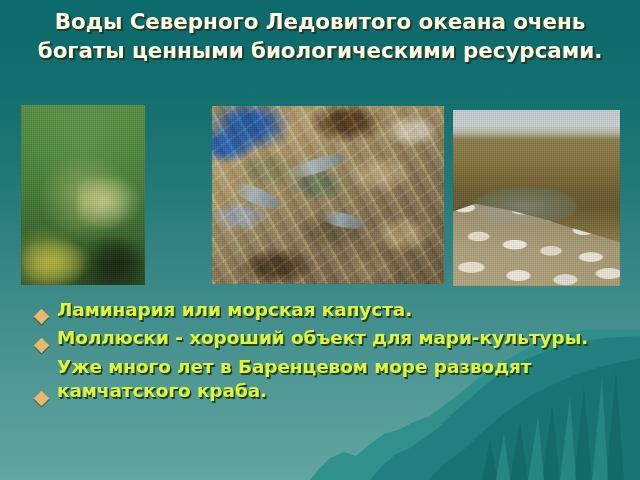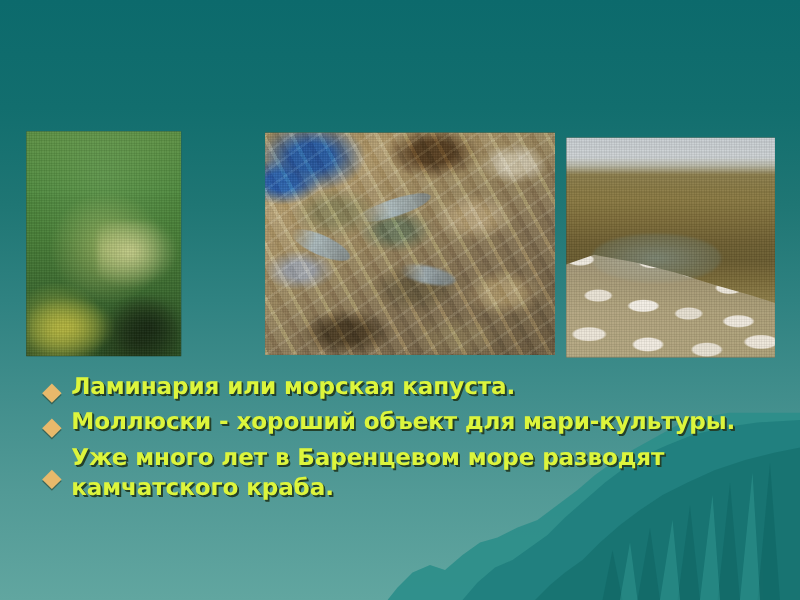--- a/index.html
+++ b/index.html
@@ -189,21 +189,21 @@
 
   
   .bullets {
     position: absolute;
     left: 36px;
     top: 298px;
     width: 560px;
   }
   .bullet {
     display: flex;
-    align-items: center;
+    align-items: flex-end;
     margin-bottom: 4px;
   }
   .marker {
     flex: 0 0 auto;
     width: 11px;
     height: 11px;
     margin: 8px 10px 0 0;
     background: #e8b96b;
     transform: rotate(45deg);
     box-shadow: 1px 1px 0 rgba(40,60,40,.55);
@@ -240,20 +240,24 @@
       <path d="M296,150 L306,40 L314,150 Z"></path>
     </g>
     <g fill="#3aa39c" opacity="0.40">
       <path d="M186,150 L194,104 L200,150 Z"></path>
       <path d="M218,150 L228,86 L234,150 Z"></path>
       <path d="M250,150 L260,66 L266,150 Z"></path>
       <path d="M282,150 L292,48 L298,150 Z"></path>
     </g>
   </svg>
 
+  <div class="title">
+    <span class="title-line">Воды Северного Ледовитого океана очень</span>
+    <span class="title-line">богаты ценными биологическими ресурсами.</span>
+  </div>
 
   <div class="photo" id="photo1">
     <div class="inner">
       <div class="blob-a"></div>
       <div class="blob-b"></div>
       <div class="blob-c"></div>
     </div>
     <div class="grain"></div>
   </div>
 

